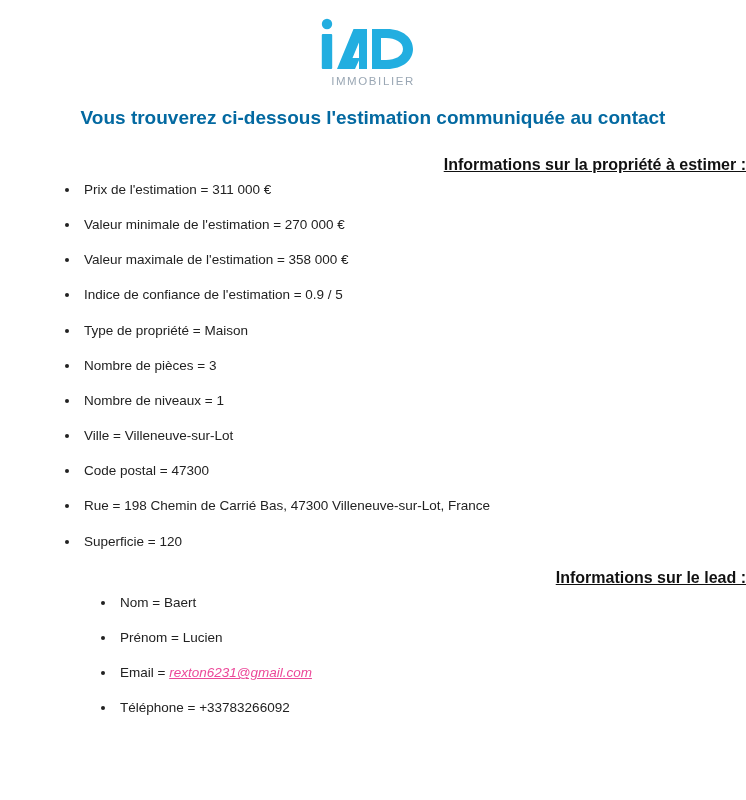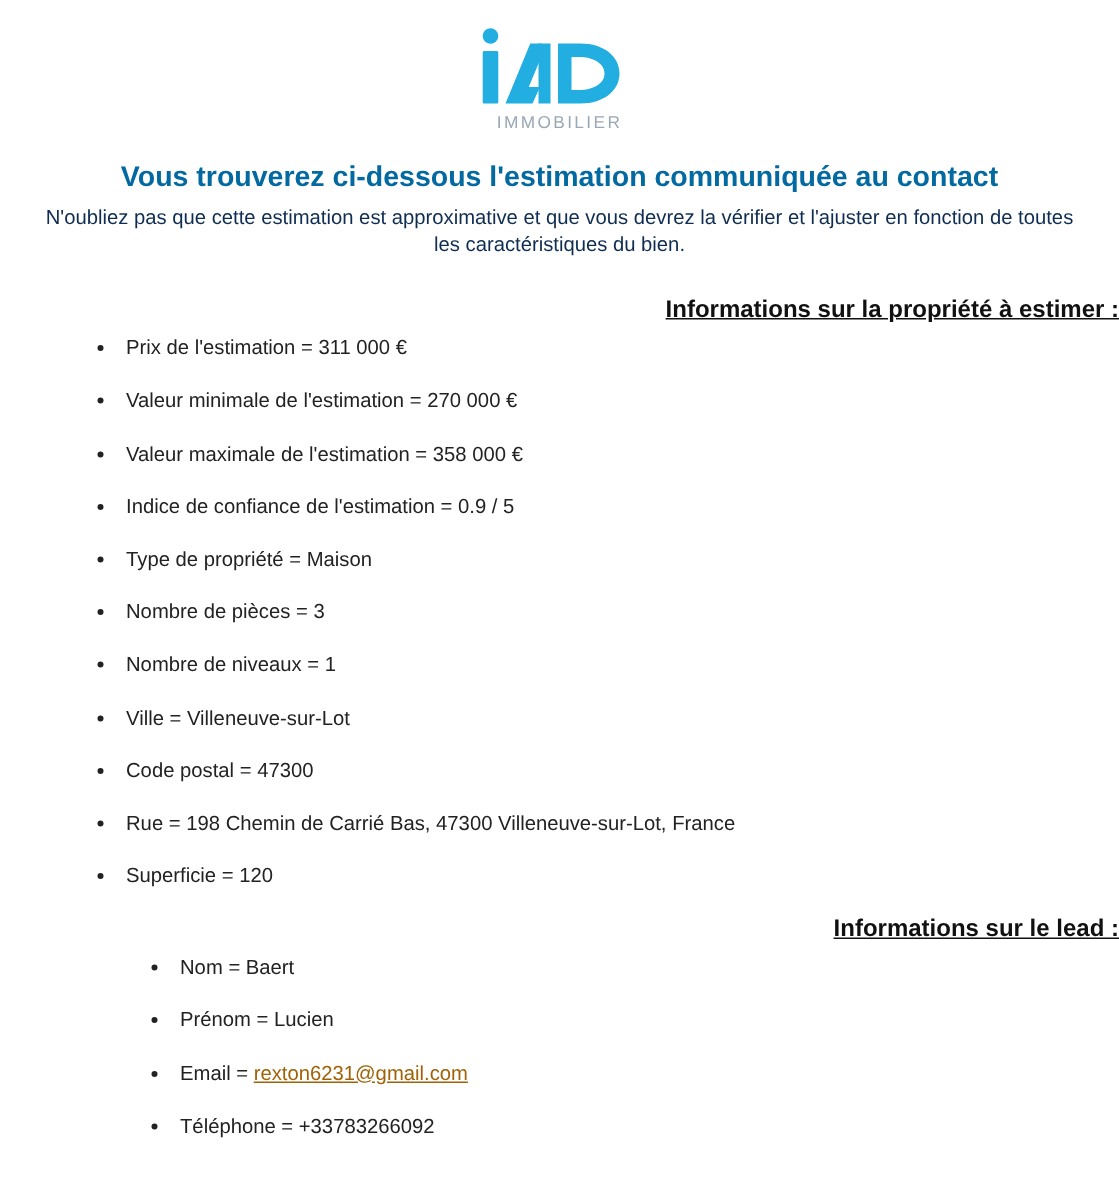--- a/index.html
+++ b/index.html
@@ -76,22 +76,23 @@
     font-size: 13px;
   }
   .lead-section {
     margin-top: 18px;
   }
   .lead-section ul.info-list li {
     margin-bottom: 19px;
     margin-left: 36px;
   }
   a.email-link {
-    color: #a16207;
+    color: #ec4899;
     text-decoration: underline;
+    font-style: italic;
   }
 </style>
 </head>
 <body>
 
 <div class="page">
 
   <div class="logo-area">
     <svg class="logo-svg" width="116" height="76" viewBox="0 0 116 76">
 
@@ -101,21 +102,20 @@
       <path d="M40 55 L22 55 L38.5 15 L46 15 L45 26 L37.5 44 L45 44 Z" fill="#22aee0"></path>
       <path d="M44 15 L52 15 L52 55 L44 55 Z" fill="#22aee0"></path>
 
       <path d="M57 15 L72 15 C88 15 98 24 98 35 C98 46 88 55 72 55 L57 55 Z M66 24 L66 46 L71 46 C80 46 88 42 88 35 C88 28 80 24 71 24 Z" fill="#22aee0"></path>
 
       <text x="58" y="71" text-anchor="middle" font-family="Liberation Sans, sans-serif" font-size="11.5" letter-spacing="1.6" fill="#9aa7b4">IMMOBILIER</text>
     </svg>
   </div>
 
   <div class="headline">Vous trouverez ci-dessous l'estimation communiquée au contact</div>
-  <div class="subhead">N'oubliez pas que cette estimation est approximative et que vous devrez la vérifier et l'ajuster en fonction de toutes les caractéristiques du bien.</div>
 
   <div class="section">
     <div class="section-title">Informations sur la propriété à estimer :</div>
     <ul class="info-list">
       <li>Prix de l'estimation = 311 000 €</li>
       <li>Valeur minimale de l'estimation = 270 000 €</li>
       <li>Valeur maximale de l'estimation = 358 000 €</li>
       <li>Indice de confiance de l'estimation = 0.9 / 5</li>
       <li>Type de propriété = Maison</li>
       <li>Nombre de pièces = 3</li>

